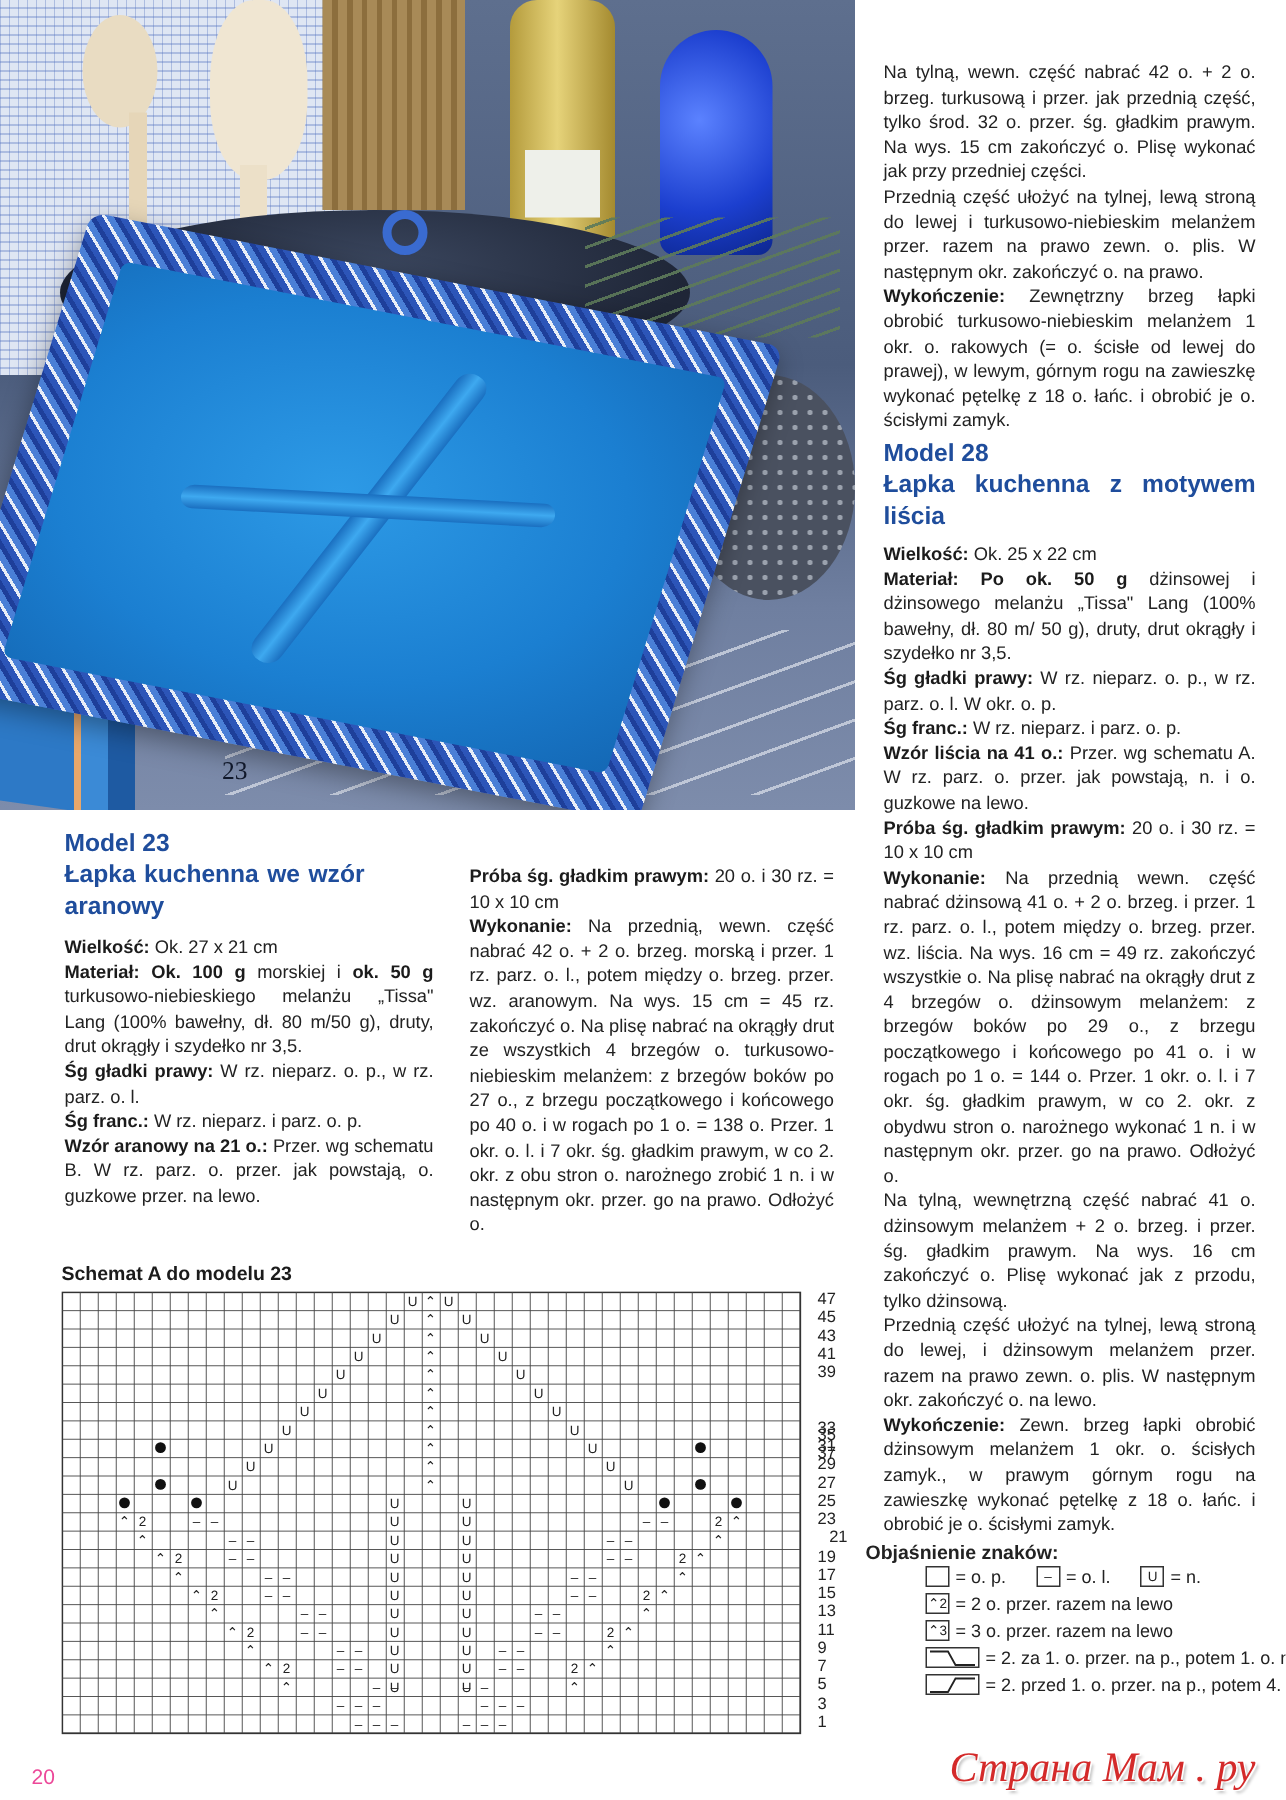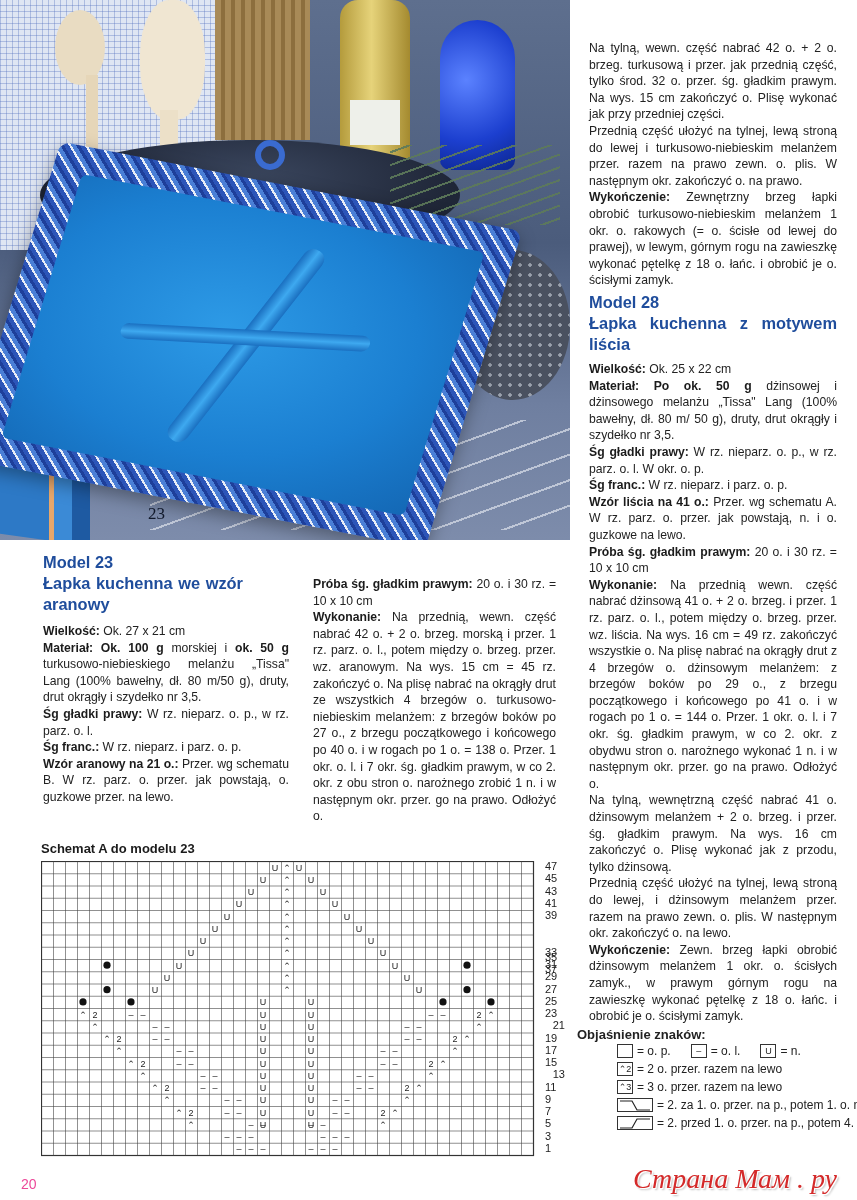--- a/index.html
+++ b/index.html
@@ -375,21 +375,21 @@
     <span style="top: 84.75px;">33</span>
     <span style="top: 97px;">31</span>
     <span style="top: 109.25px;">29</span>
     <span style="top: 121.5px;">27</span>
     <span style="top: 133.75px;">25</span>
     <span style="top: 146px;">23</span>
     <span style="top: 158.25px; text-align: right;">21</span>
     <span style="top: 170.5px;">19</span>
     <span style="top: 182.75px;">17</span>
     <span style="top: 195px;">15</span>
-    <span style="top: 207.25px; text-align: right;">13</span>
+    <span style="top: 207.25px;">13</span>
     <span style="top: 219.5px;">11</span>
     <span style="top: 231.75px;">9</span>
     <span style="top: 244px;">7</span>
     <span style="top: 256.25px;">5</span>
     <span style="top: 268.5px;">3</span>
     <span style="top: 280.75px;">1</span>
   </div>
 
 <div class="legend">
   <div class="legend-title">Objaśnienie znaków:</div>

